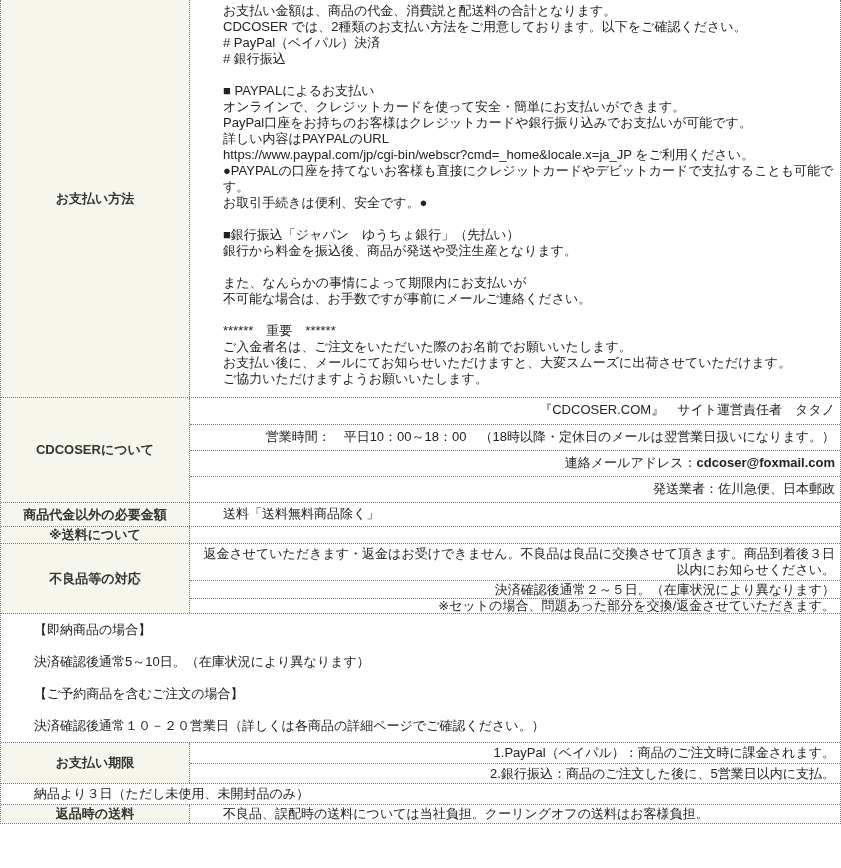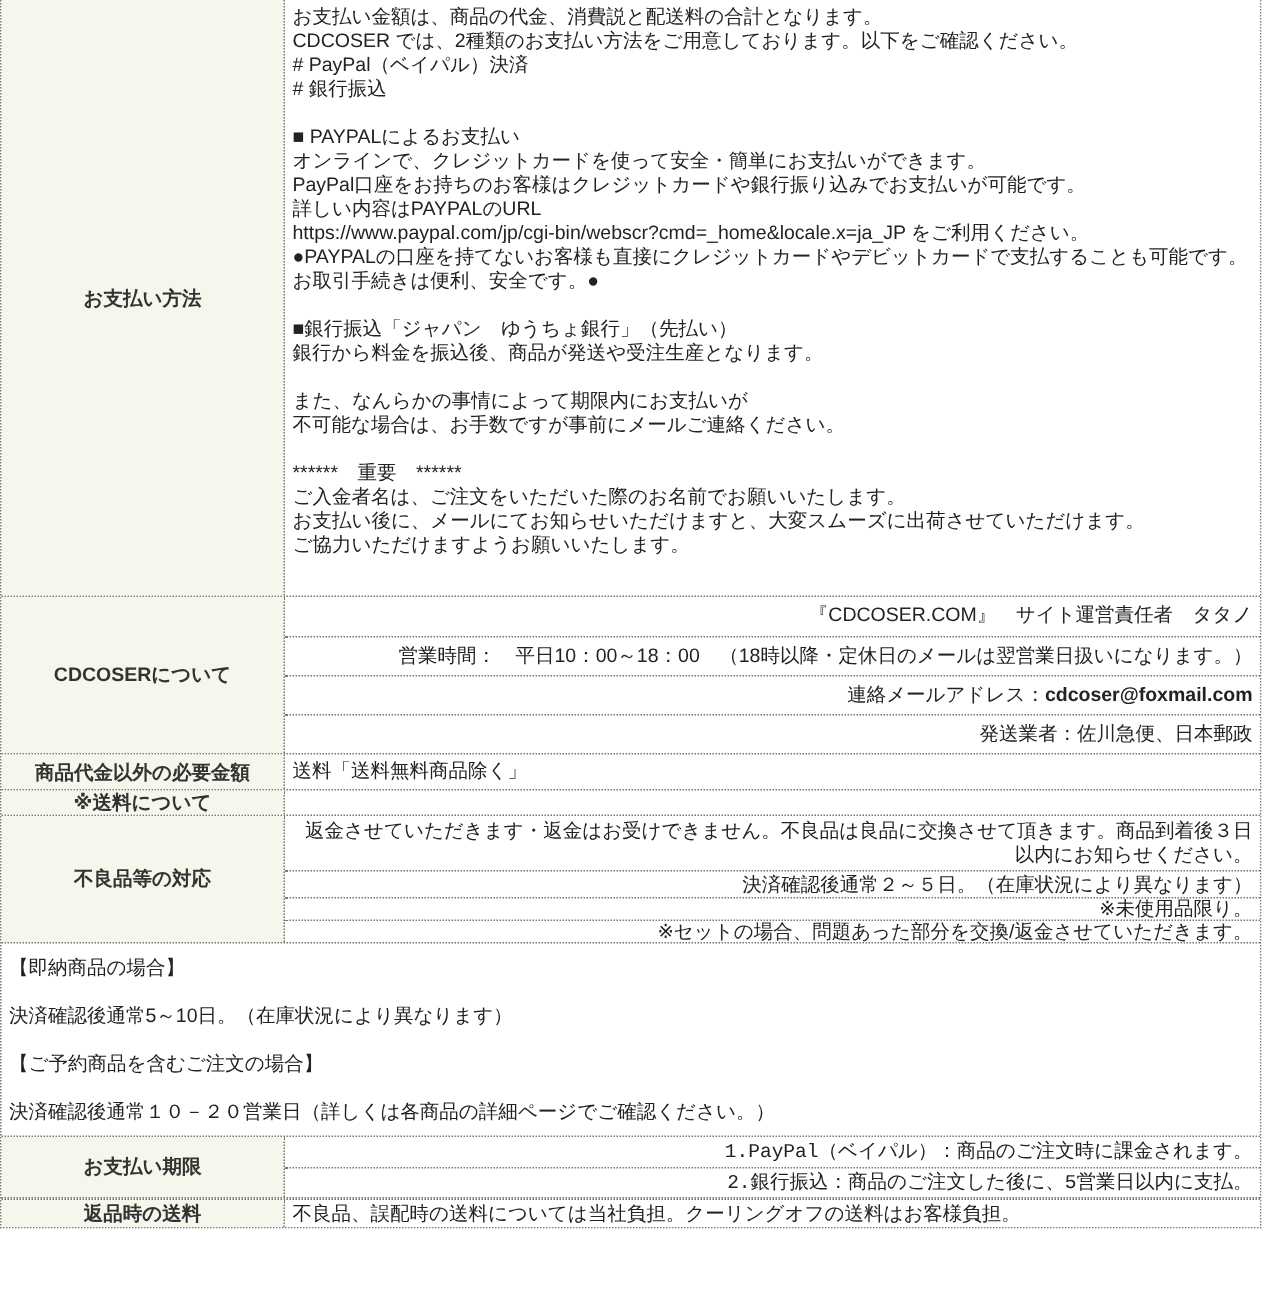--- a/index.html
+++ b/index.html
@@ -28,41 +28,42 @@
     color: #333333;
     padding: 0 6px;
     line-height: 16px;
   }
   .body-cell {
     flex: 1;
     white-space: pre-wrap;
     line-height: 16px;
     padding: 3px 5px;
     overflow: hidden;
+    margin-left: 28px;
   }
   .subrows { flex: 1; display: flex; flex-direction: column; text-align: right; }
   .subrow {
     line-height: 16px;
     padding: 4px 5px 0 5px;
     overflow: hidden;
     white-space: pre-wrap;
   }
   .subrow + .subrow { border-top: 1px dotted #777; }
 
   
   .r-payment   { height: 397px; }
   .r-about .subrow { height: 26px; }
   .r-extra  .body-cell { height: 23px; padding-top: 3px; }
   .r-shipnote .body-cell { height: 27px; padding-top: 4px; }
   .r-defect .sub-a { height: 36px; padding: 2px 5px 0 5px; }
   .r-defect .sub-b { height: 18px; padding: 1px 5px 0 5px; }
   .r-defect .sub-c { height: 15px; padding: 0 5px; line-height: 14px; }
   .r-defect .sub-d { height: 15px; padding: 0 5px; line-height: 14px; }
   .r-delivery .body-cell { height: 128px; padding-top: 8px; }
-  .r-paydl .subrow { height: 20px; padding-top: 2px; font-family: Liberation Mono, monospace; }
+  .r-paydl .subrow { height: 20px; padding-top: 2px; }
   .r-retdl .body-cell { height: 20px; padding-top: 2px; }
   .r-retship .body-cell { height: 18px; padding-top: 1px; }
 
   .bold { font-weight: bold; }
 </style>
 </head>
 <body>
 
 <div class="shop-table">
 
@@ -120,21 +121,20 @@
     </div>
   </section>
 
   <section class="row r-defect">
     <div class="head-cell">
       <span>不良品等の対応</span>
     </div>
     <div class="subrows">
       <div class="subrow sub-a">返金させていただきます・返金はお受けできません。不良品は良品に交換させて頂きます。商品到着後３日以内にお知らせください。</div>
       <div class="subrow sub-b">決済確認後通常２～５日。（在庫状況により異なります）</div>
-      <div class="subrow sub-c">※未使用品限り。</div>
       <div class="subrow sub-d">※セットの場合、問題あった部分を交換/返金させていただきます。</div>
     </div>
   </section>
 
   <section class="row r-delivery">
     <div class="body-cell">【即納商品の場合】
 
 決済確認後通常5～10日。（在庫状況により異なります）
 
 【ご予約商品を含むご注文の場合】
@@ -146,20 +146,21 @@
     <div class="head-cell">
       <span>お支払い期限</span>
     </div>
     <div class="subrows">
       <div class="subrow">1.PayPal（ベイパル）：商品のご注文時に課金されます。</div>
       <div class="subrow">2.銀行振込：商品のご注文した後に、5営業日以内に支払。</div>
     </div>
   </section>
 
   <section class="row r-retdl">
+    <div class="body-cell">納品より３日（ただし未使用、未開封品のみ）</div>
   </section>
 
   <section class="row r-retship">
     <div class="head-cell">
       <span>返品時の送料</span>
     </div>
     <div class="body-cell">不良品、誤配時の送料については当社負担。クーリングオフの送料はお客様負担。</div>
   </section>
 
 </div>

